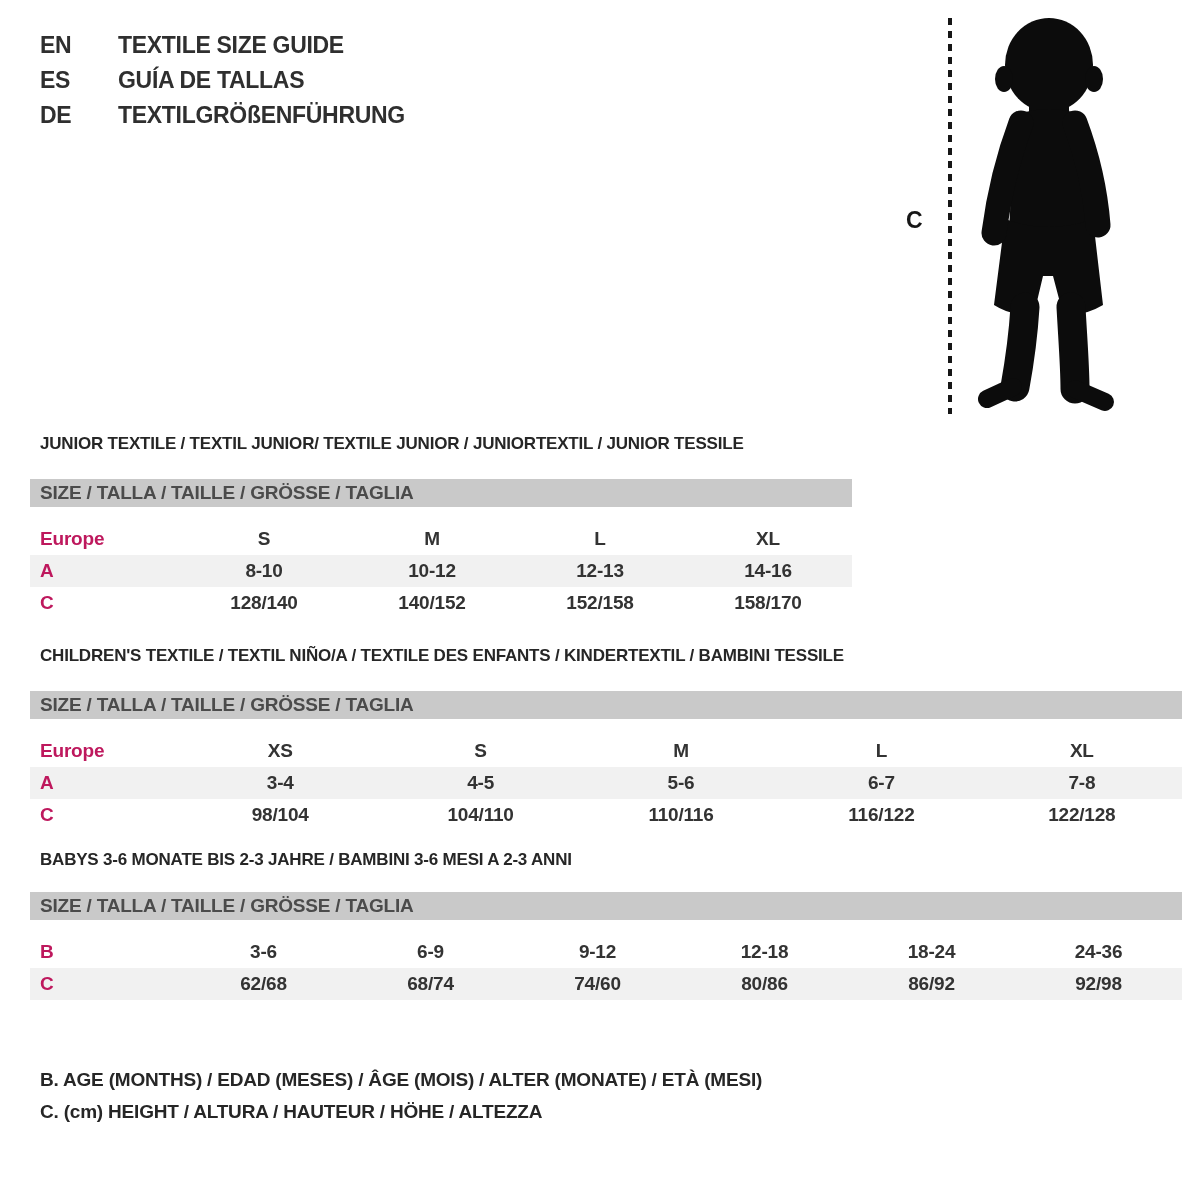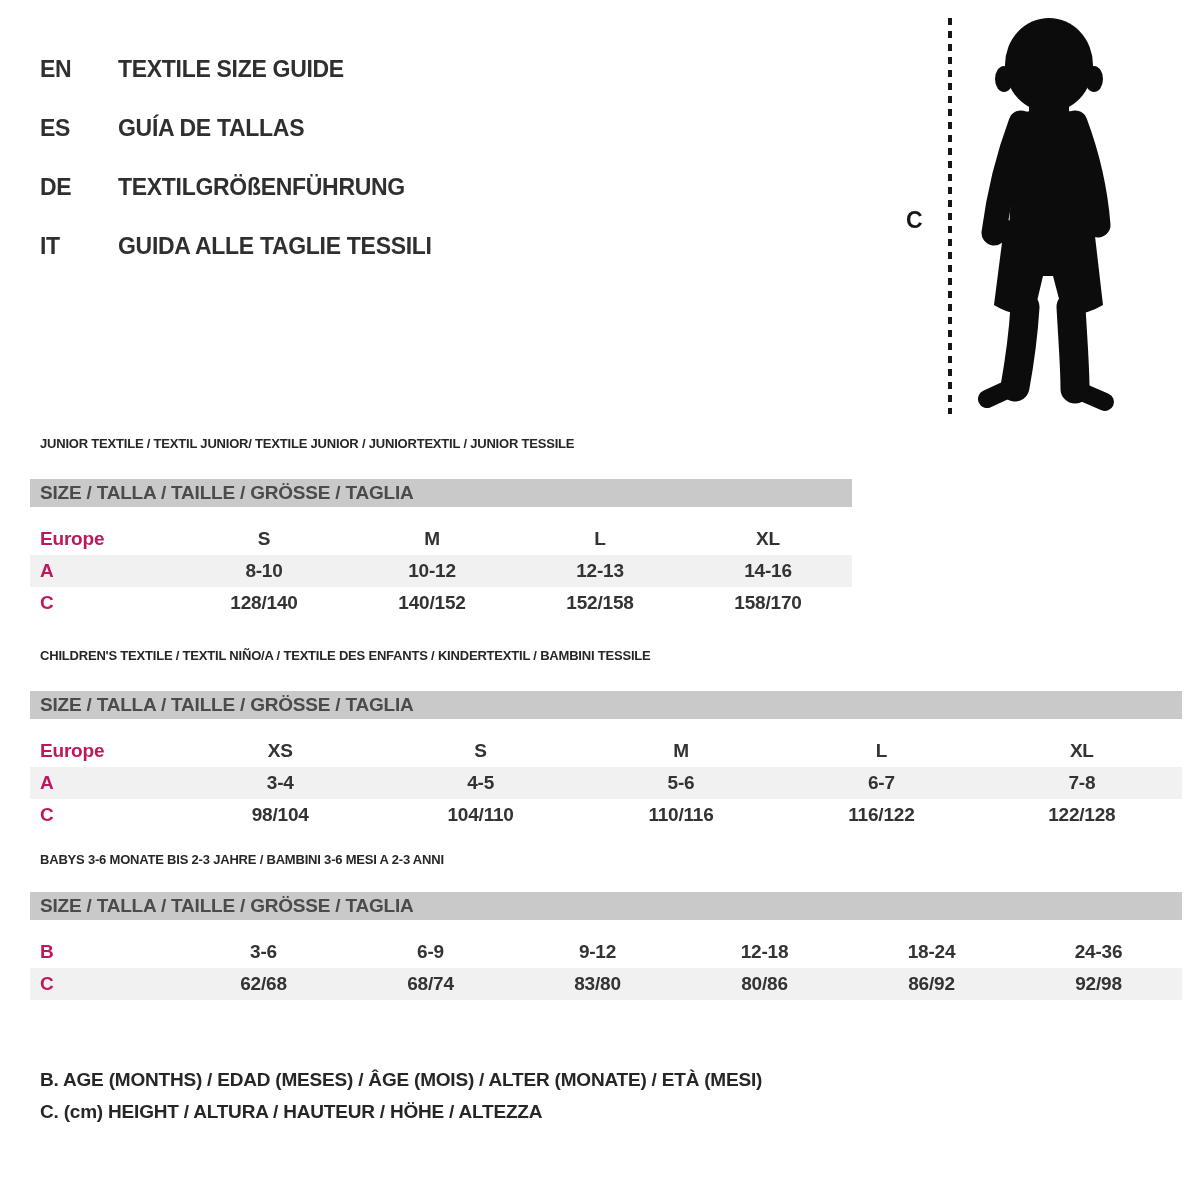--- a/index.html
+++ b/index.html
@@ -2,38 +2,38 @@
 <html><head>
 <meta charset="utf-8">
 <style>
   html,body{margin:0;padding:0;background:#ffffff;}
   .page{
     position:relative;width:1200px;height:1200px;background:#ffffff;
     font-family:"Liberation Sans",sans-serif;color:#2f2f2f;overflow:hidden;
   }
   
   .lang-block{position:absolute;left:40px;top:28px;}
-  .lang-row{display:flex;height:35px;align-items:center;margin-top:24px;}
+  .lang-row{display:flex;height:35px;align-items:center;}
   .lang-code{width:78px;font-weight:bold;font-size:23px;letter-spacing:-0.3px;}
   .lang-title{font-weight:bold;font-size:23px;letter-spacing:-0.3px;white-space:nowrap;}
   
   .measure-line{
     position:absolute;left:948px;top:18px;width:4px;height:396px;
     background:repeating-linear-gradient(to bottom,#161616 0 7px,transparent 7px 13px);
   }
   .measure-label{position:absolute;left:906px;top:207px;font-size:23px;font-weight:bold;color:#161616;}
   .silhouette{position:absolute;left:963px;top:13px;}
   
   .section{position:absolute;left:30px;}
   #section-junior{top:430px;width:822px;}
   #section-children{top:642px;width:1152px;}
   #section-babies{top:846px;width:1152px;}
   .section-heading{padding-left:10px;}
   .heading-line{
-    font-weight:bold;font-size:13px;line-height:27px;letter-spacing:-0.2px;
+    font-weight:bold;font-size:17px;line-height:27px;letter-spacing:-0.2px;
     white-space:nowrap;color:#262626;
   }
   .stable{margin-top:22px;}
   #section-babies .stable{margin-top:19px;}
   .size-bar{
     height:28px;background:#c9c9c9;color:#4b4b4b;font-weight:bold;font-size:19px;
     line-height:28px;padding-left:10px;letter-spacing:-0.2px;margin-bottom:16px;
   }
   .trow{display:flex;height:32px;align-items:center;font-size:19px;letter-spacing:-0.2px;}
   .trow.shaded{background:#f1f1f1;}
@@ -53,24 +53,20 @@
         <span class="lang-code">EN</span>
         <span class="lang-title">TEXTILE SIZE GUIDE</span>
       </div>
       <div class="lang-row">
         <span class="lang-code">ES</span>
         <span class="lang-title">GUÍA DE TALLAS</span>
       </div>
       <div class="lang-row">
         <span class="lang-code">DE</span>
         <span class="lang-title">TEXTILGRÖßENFÜHRUNG</span>
-      </div>
-      <div class="lang-row">
-        <span class="lang-code">IT</span>
-        <span class="lang-title">GUIDA ALLE TAGLIE TESSILI</span>
       </div>
     </div>
 
   <div class="measure-line"></div>
   <div class="measure-label">C</div>
   <div class="silhouette">
     <svg width="175" height="402" viewBox="0 0 175 402" xmlns="http://www.w3.org/2000/svg">
       <g fill="#0c0c0c" stroke="none">
         <ellipse cx="86" cy="52" rx="44" ry="47"></ellipse>
         <ellipse cx="41" cy="66" rx="9" ry="13"></ellipse>
@@ -170,21 +166,21 @@
             <span class="tcell">6-9</span>
             <span class="tcell">9-12</span>
             <span class="tcell">12-18</span>
             <span class="tcell">18-24</span>
             <span class="tcell">24-36</span>
           </div>
           <div class="trow shaded">
             <span class="tlabel">C</span>
             <span class="tcell">62/68</span>
             <span class="tcell">68/74</span>
-            <span class="tcell">83/80</span>
+            <span class="tcell">74/60</span>
             <span class="tcell">80/86</span>
             <span class="tcell">86/92</span>
             <span class="tcell">92/98</span>
           </div>
         </div>
     </div>
   </div>
 
   <div class="footnotes">
     <div class="footnote">B. AGE (MONTHS) / EDAD (MESES) / ÂGE (MOIS) / ALTER (MONATE) / ETÀ (MESI)</div>

